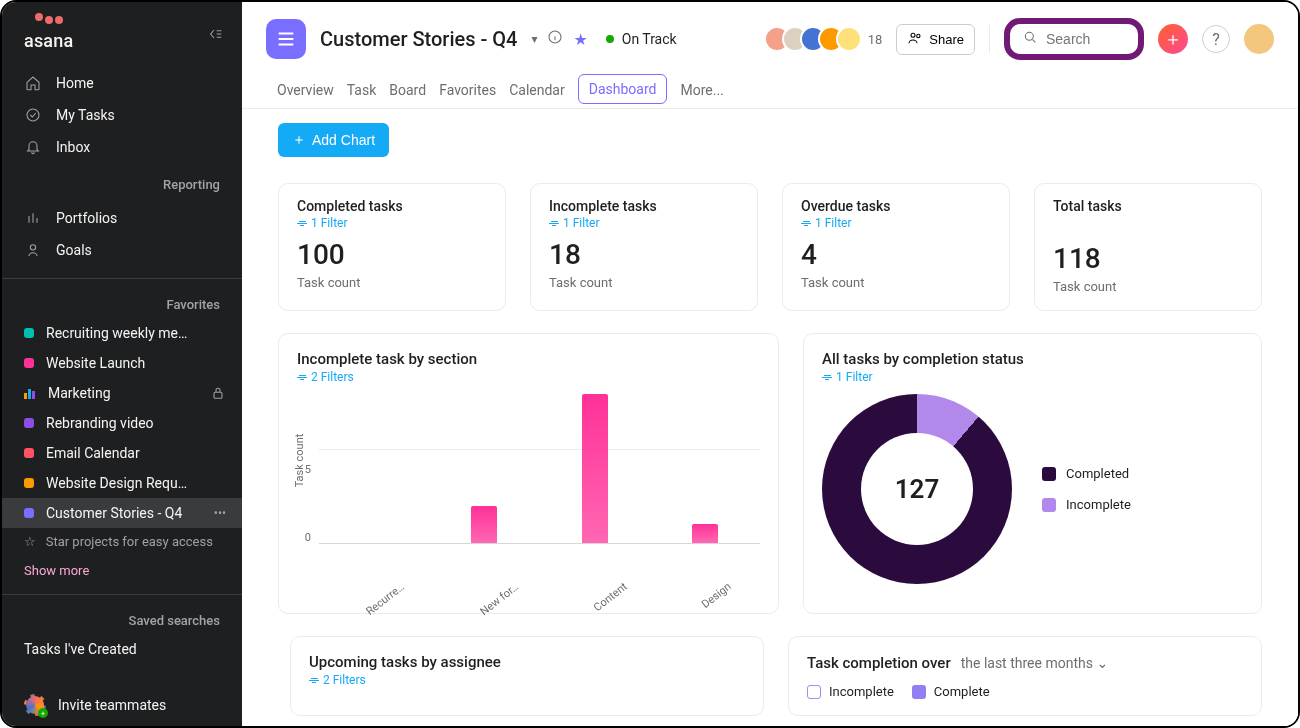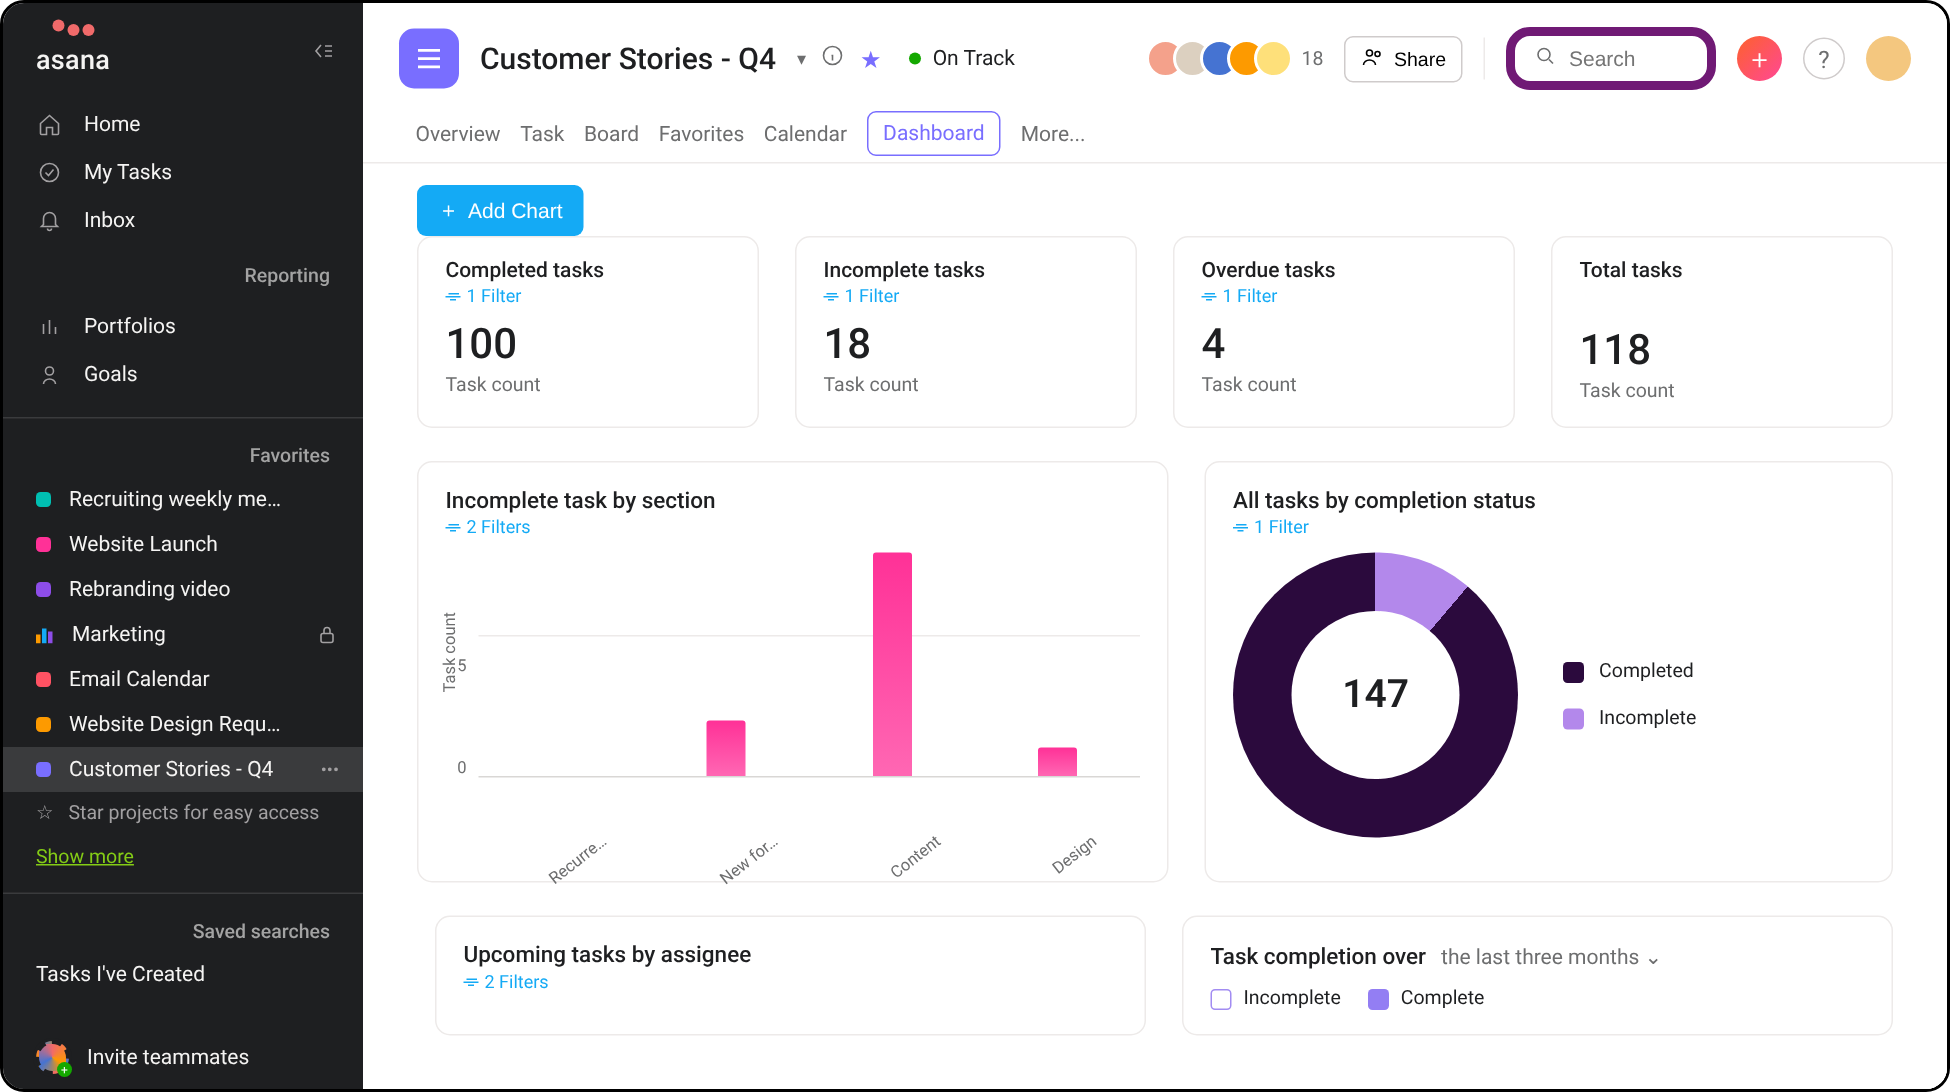--- a/index.html
+++ b/index.html
@@ -41,21 +41,21 @@
   .fav-item {
     display:flex; align-items:center; gap:12px;
     padding: 6px 16px 6px 22px; cursor:pointer; height:30px;
     position:relative;
   }
   .fav-dot { width:10px;height:10px;border-radius:3px; flex:0 0 10px; }
   .fav-label { white-space:nowrap; overflow:hidden; text-overflow:ellipsis; flex:1; }
   .fav-item.active { background:#3a3b3d; }
   .fav-trailing { color:#a2a0a2; display:flex; gap:6px; align-items:center; font-size:12px; }
   .star-row { display:flex; align-items:center; gap:10px; padding:6px 22px; color:#a2a0a2; font-size:13px; }
-  .show-more { padding:8px 22px; color:#84cc16; font-size:13px; cursor:pointer;text-decoration:underline;}
+  .show-more { padding:8px 22px; color:#f9a8d4; font-size:13px; cursor:pointer;}
 
   .sb-divider { height:1px; background:#3a3b3d; margin:8px 0; }
 
   .invite-row { display:flex; align-items:center; gap:12px; padding:10px 22px; margin-top:auto; cursor:pointer;}
   .invite-icon {
     width:22px;height:22px;border-radius:50%;
     background: conic-gradient(#f06a6a,#fd9a00,#4573d2,#f06a6a);
     border:2px dashed #1e1f21; box-shadow:0 0 0 2px #1e1f21;
     position:relative;
   }
@@ -112,21 +112,21 @@
     color:#796eff; border:1px solid #796eff; border-radius:6px; padding:6px 10px 6px; margin-bottom:4px;
   }
 
   .content { flex:1; overflow:auto; padding: 14px 36px 40px; background:#fff;}
   .add-chart-btn {
     display:inline-flex; align-items:center; gap:6px;
     background:#14aaf5; color:#fff; border:none; border-radius:6px;
     padding:8px 14px; font-size:14px; font-weight:500; cursor:pointer;
   }
 
-  .stats-row { display:flex; gap:24px; }
+  .stats-row { display:flex; gap:24px; margin-top:26px; }
   .stat-card {
     flex:1; border:1px solid #edeae9; border-radius:10px; padding:14px 18px 16px;
     min-height:120px;
   }
   .stat-title { font-size:14px; font-weight:500; margin-bottom:2px;}
   .filter-link { color:#14aaf5; font-size:12px; display:flex;align-items:center; gap:4px; margin-top:2px;}
   .filter-link::before{ content:''; width:10px;height:8px;
     background: linear-gradient(#14aaf5,#14aaf5) center/10px 1px no-repeat,
                 linear-gradient(#14aaf5,#14aaf5) center 2px/7px 1px no-repeat,
                 linear-gradient(#14aaf5,#14aaf5) center 6px/4px 1px no-repeat;}
@@ -267,40 +267,40 @@
     <div class="sb-divider"></div>
     <div class="sb-header">Favorites</div>
 
     <div class="fav-item">
       <span class="fav-dot" style="background:#00bfb2"></span>
       <span class="fav-label">Recruiting weekly me…</span>
     </div>
     <div class="fav-item">
       <span class="fav-dot" style="background:#ff3197"></span>
       <span class="fav-label">Website Launch</span>
-    </div>
-    <div class="fav-item">
-      <span class="fav-dot" style="background:#8d4de8"></span>
-      <span class="fav-label">Rebranding video</span>
     </div>
     <div class="fav-item">
       <span class="sb-icon" style="width:12px">
           <svg viewBox="0 0 12 12" width="12" height="12">
             <rect x="0" y="6" width="3" height="6" fill="#fd9a00"></rect>
             <rect x="4" y="2" width="3" height="10" fill="#14aaf5"></rect>
             <rect x="8" y="4" width="3" height="8" fill="#8d4de8"></rect>
           </svg>
         </span>
       <span class="fav-label">Marketing</span>
       <span class="fav-trailing">
           <svg class="icon" viewBox="0 0 24 24" width="12" height="12">
             <rect x="6" y="11" width="12" height="9" rx="2"></rect>
             <path d="M9 11V8a3 3 0 1 1 6 0v3"></path>
           </svg>
         </span>
+    </div>
+    <div class="fav-item">
+      <span class="fav-dot" style="background:#8d4de8"></span>
+      <span class="fav-label">Rebranding video</span>
     </div>
     <div class="fav-item">
       <span class="fav-dot" style="background:#ff5263"></span>
       <span class="fav-label">Email Calendar</span>
     </div>
     <div class="fav-item">
       <span class="fav-dot" style="background:#fd9a00"></span>
       <span class="fav-label">Website Design Requ…</span>
     </div>
     <div class="fav-item active">
@@ -462,21 +462,21 @@
             </div>
         </div>
 
         <div class="chart-card" style="flex:1">
           <h3>All tasks by completion status</h3>
           <div class="filter-link">
               <span>1 Filter</span>
             </div>
           <div class="donut-wrap">
             <div class="donut" id="donut" style="background: conic-gradient(rgb(179, 136, 235) 0deg, rgb(179, 136, 235) 40.3738deg, rgb(43, 10, 61) 40.3738deg, rgb(43, 10, 61) 360deg);">
-              <div class="donut-center">147</div>
+              <div class="donut-center">127</div>
             </div>
             <div class="legend">
               <div>
                   <span class="sw" style="background:#2b0a3d"></span>
                   <span>Completed</span>
                 </div>
               <div>
                   <span class="sw" style="background:#b388eb"></span>
                   <span>Incomplete</span>
                 </div>

